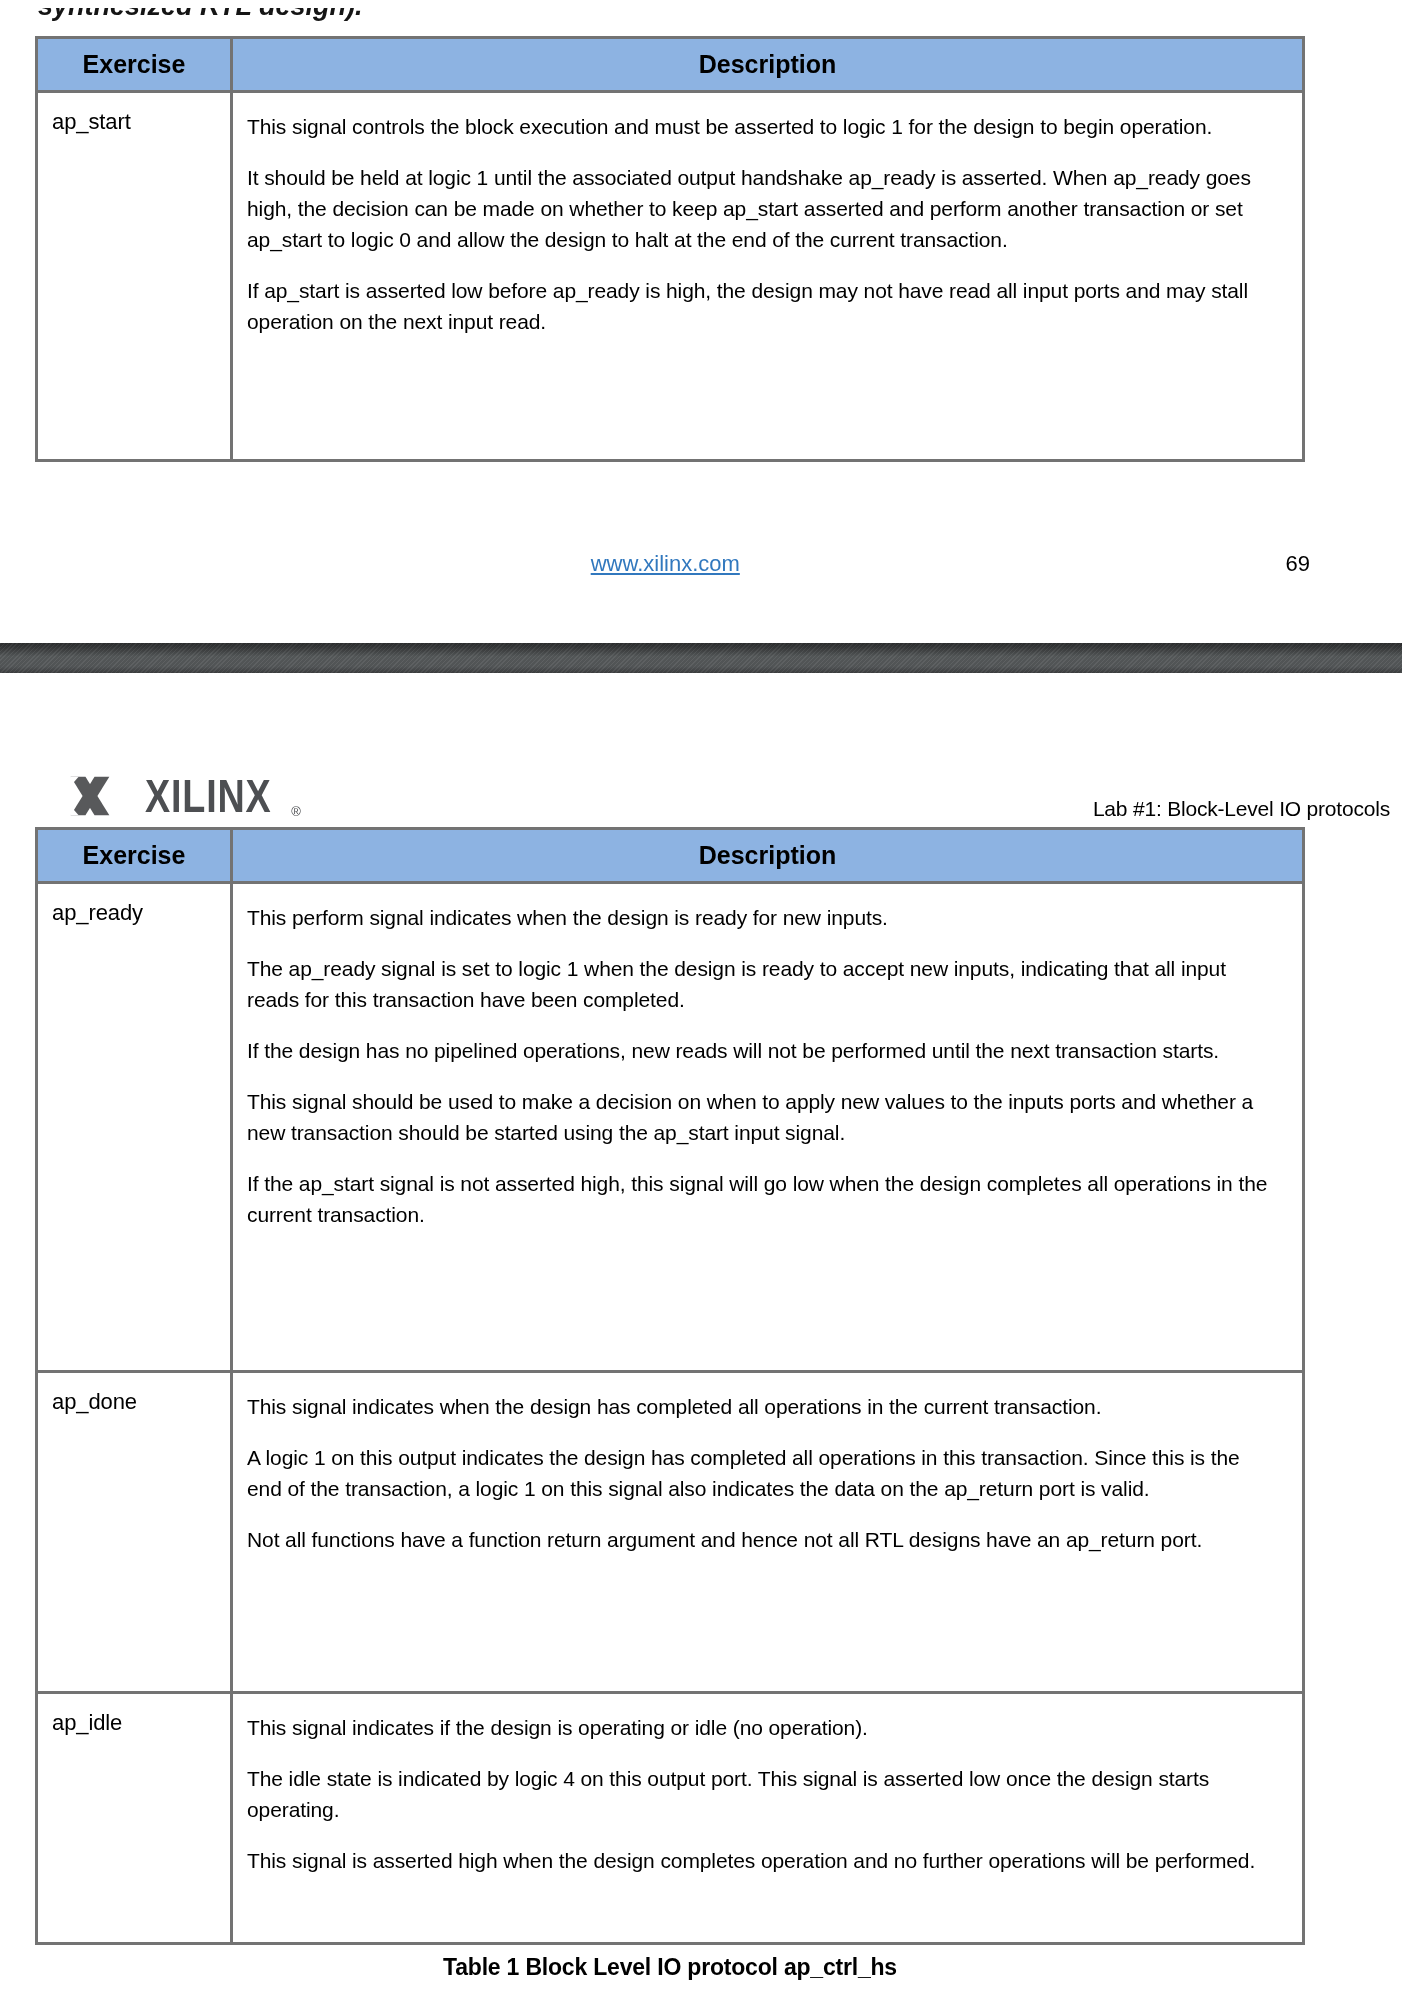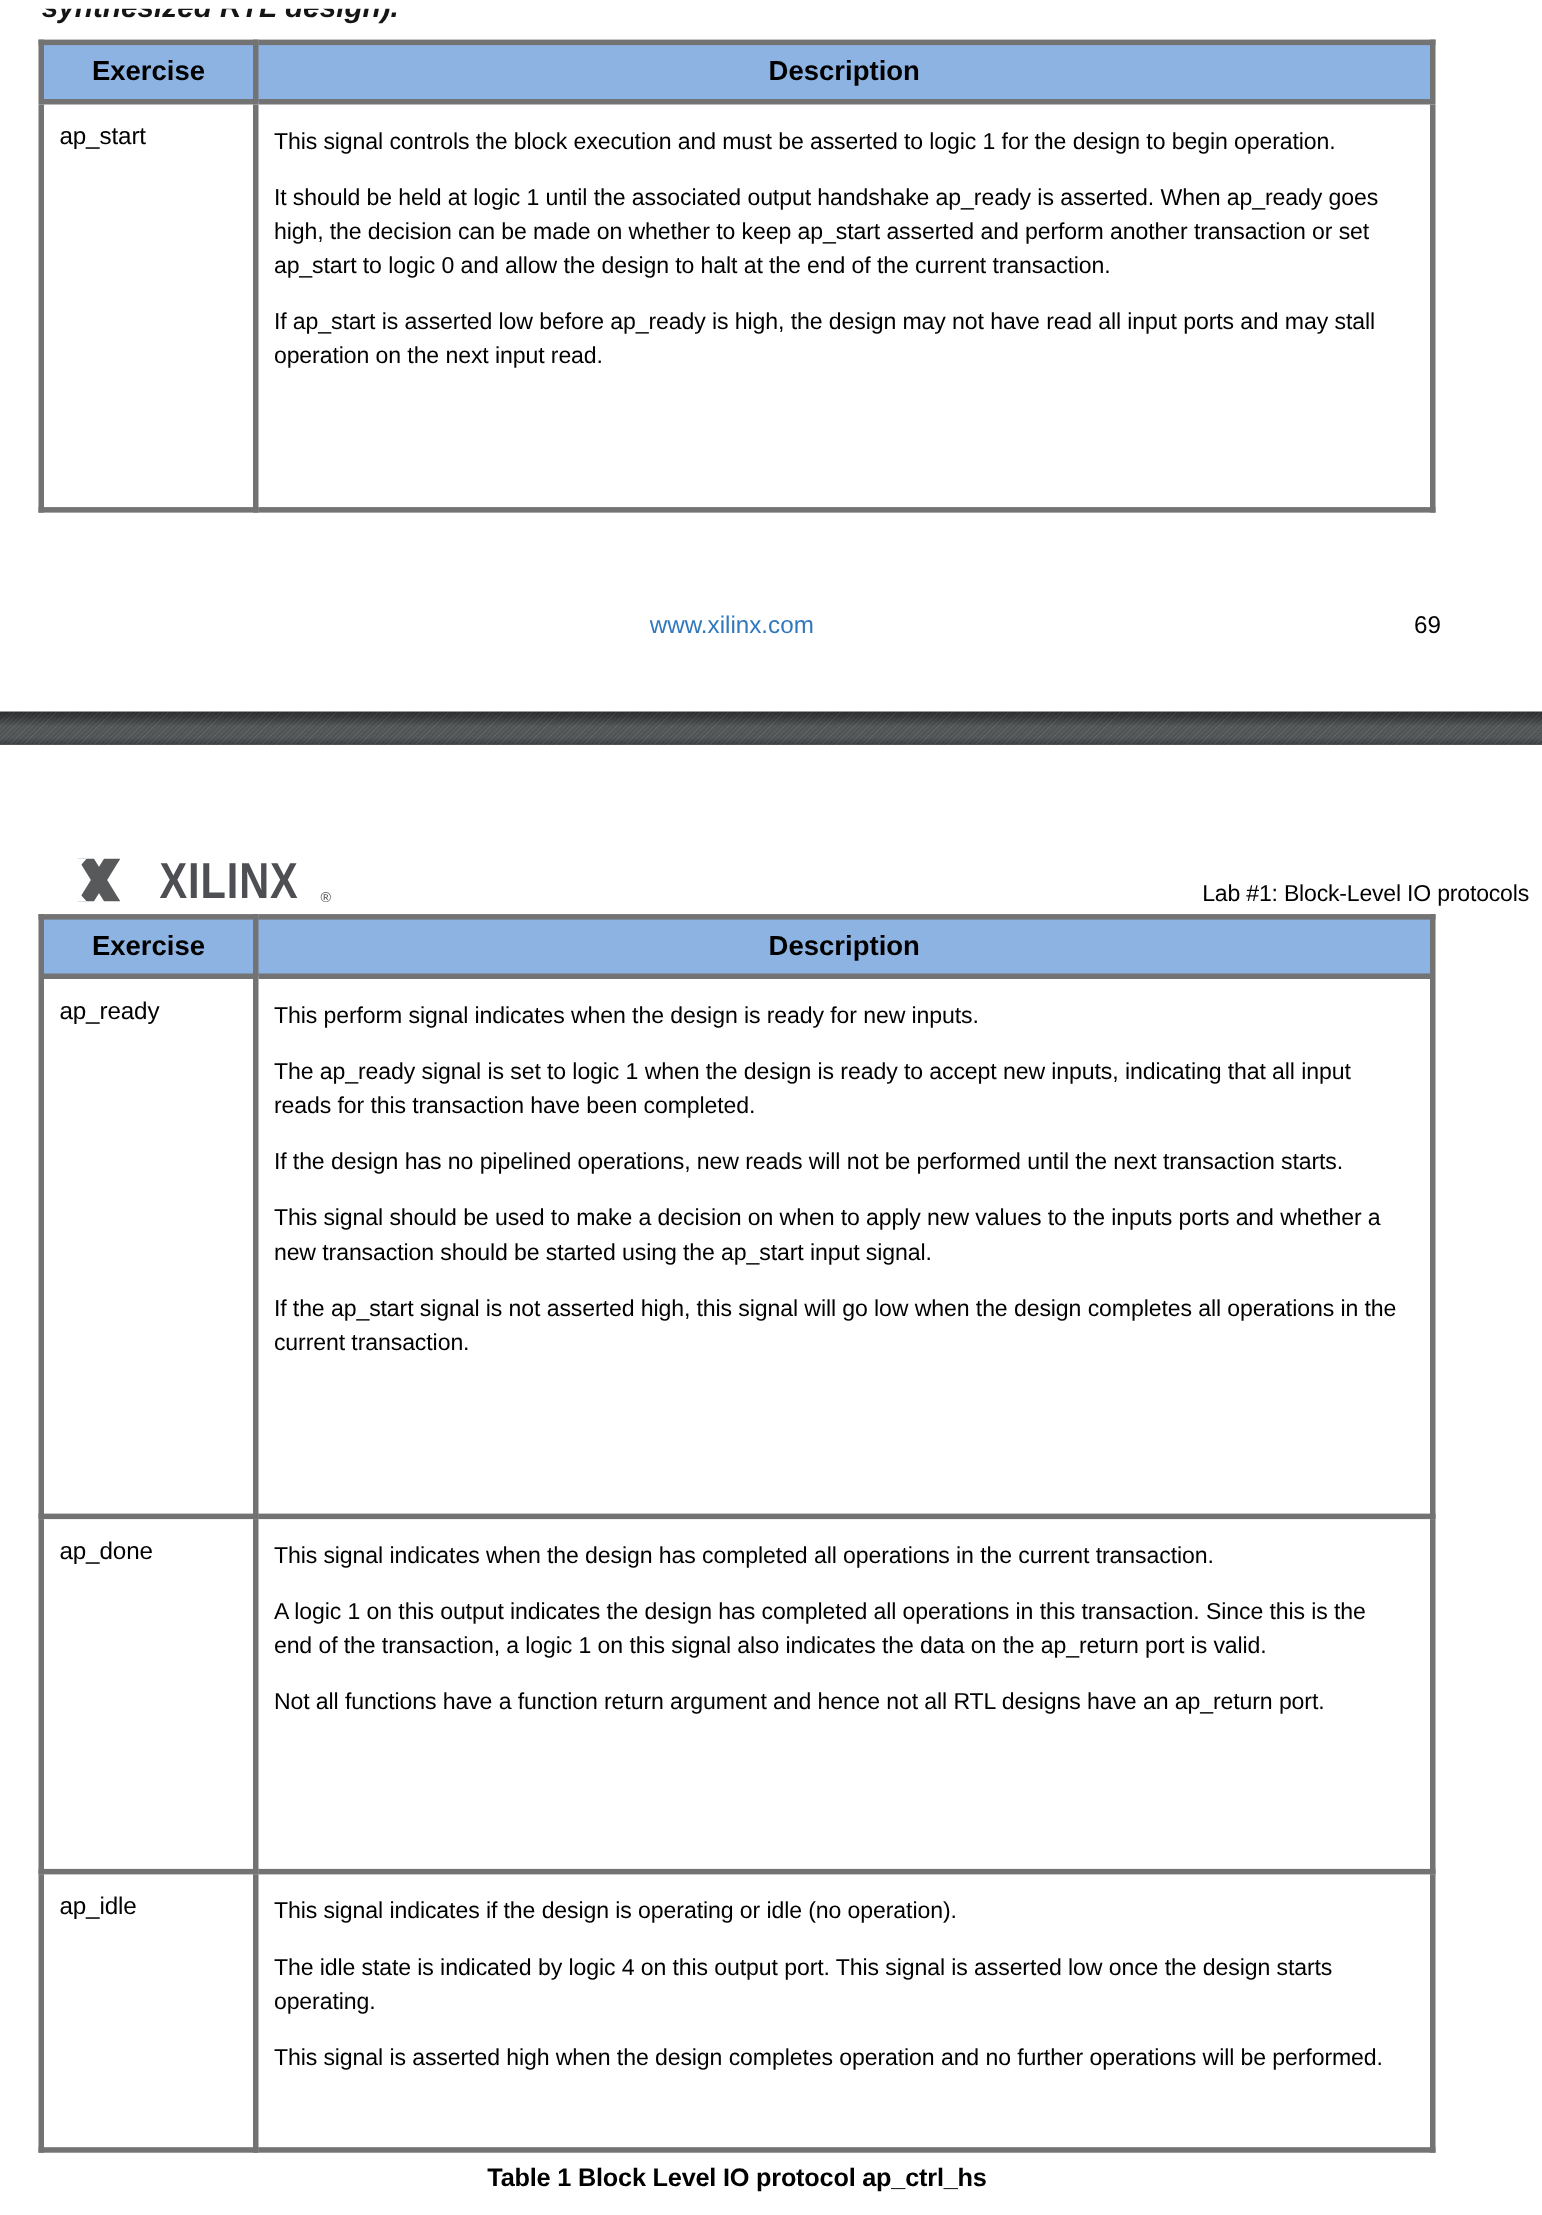--- a/index.html
+++ b/index.html
@@ -28,21 +28,21 @@
     font-size:27px;font-weight:700;font-style:italic;color:#151515;
   }
 
   table.doc-table{
     border-collapse:collapse;
     margin-left:35px;
     width:1270px;
     table-layout:fixed;
   }
   .doc-table th,.doc-table td{
-    border:5px solid #737373;
+    border:3px solid #737373;
   }
   .doc-table col.c1{width:195px;}
   .doc-table th{
     background:var(--table-header-bg);
     font-size:25px;font-weight:700;
     height:54px;text-align:center;
     border-bottom-width:3px;
   }
   td.sig{
     vertical-align:top;
@@ -65,21 +65,21 @@
 
   .page1{padding-top:8px;}
   .footer{
     margin:88px 0 0 45px;
     width:1265px;
     display:flex;
     align-items:flex-start;
   }
   .footer-left{font-size:22px;line-height:31px;letter-spacing:-0.1px;}
   .footer-center{flex:1;text-align:center;font-size:22px;padding-top:1px;}
-  .footer-center a{color:var(--link-color);cursor:pointer;}
+  .footer-center a{color:var(--link-color);text-decoration:underline;cursor:pointer;}
   .footer-right{font-size:22px;padding-top:1px;}
 
   
   .page-separator{
     margin-top:66px;
     width:1402px;height:30px;
     background:
       repeating-linear-gradient(135deg, rgba(255,255,255,0.05) 0 1px, rgba(0,0,0,0.05) 1px 3px),
       linear-gradient(to bottom,#2c2e2f 0%,#3a3c3d 18%,#565a5b 45%,#55585a 78%,#3d3f40 100%);
     background-color:var(--separator-bg);

